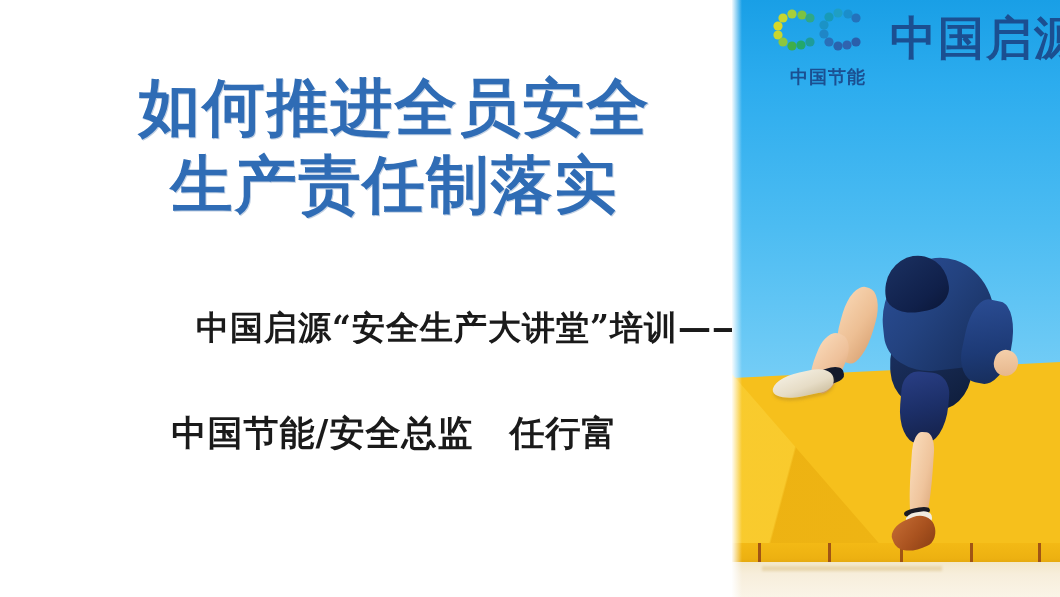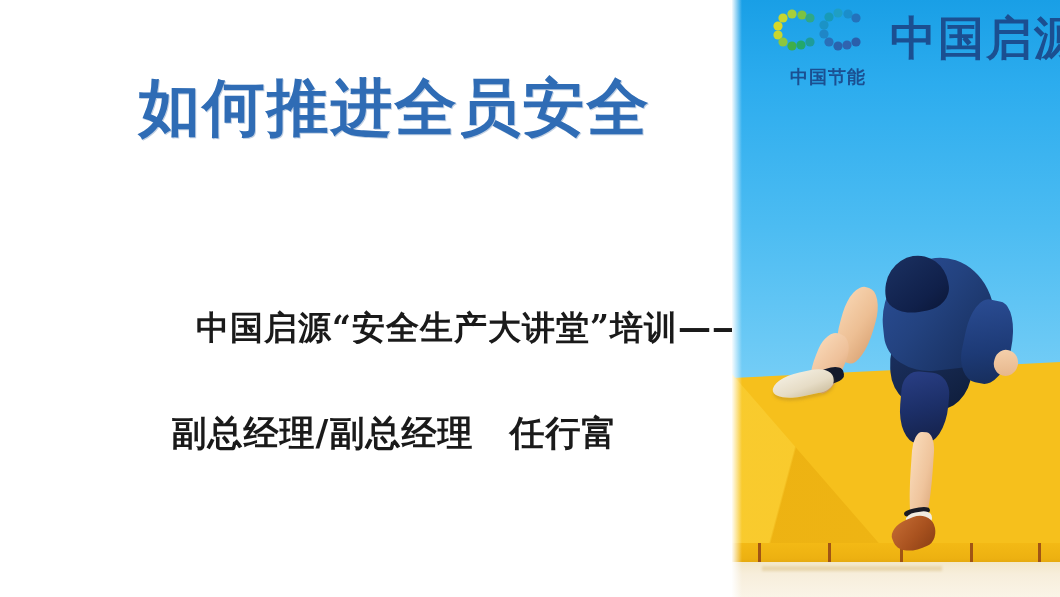--- a/index.html
+++ b/index.html
@@ -361,25 +361,26 @@
 </style>
 </head>
 <body>
 
 <div class="slide">
 
   <div class="text-col">
 
     <div class="title-block">
       <span class="title-line l1">如何推进全员安全</span>
+      <span class="title-line l2">生产责任制落实</span>
     </div>
 
     <div class="subtitle">中国启源“安全生产大讲堂”培训——</div>
 
-    <div class="presenter">副总经理/副总经理　任行富</div>
+    <div class="presenter">中国节能/安全总监　任行富</div>
 
   </div>
 
   <div class="photo-panel">
 
     <div class="sky"></div>
 
     <div class="wall"></div>
     <div class="wall-shadow"></div>
 

